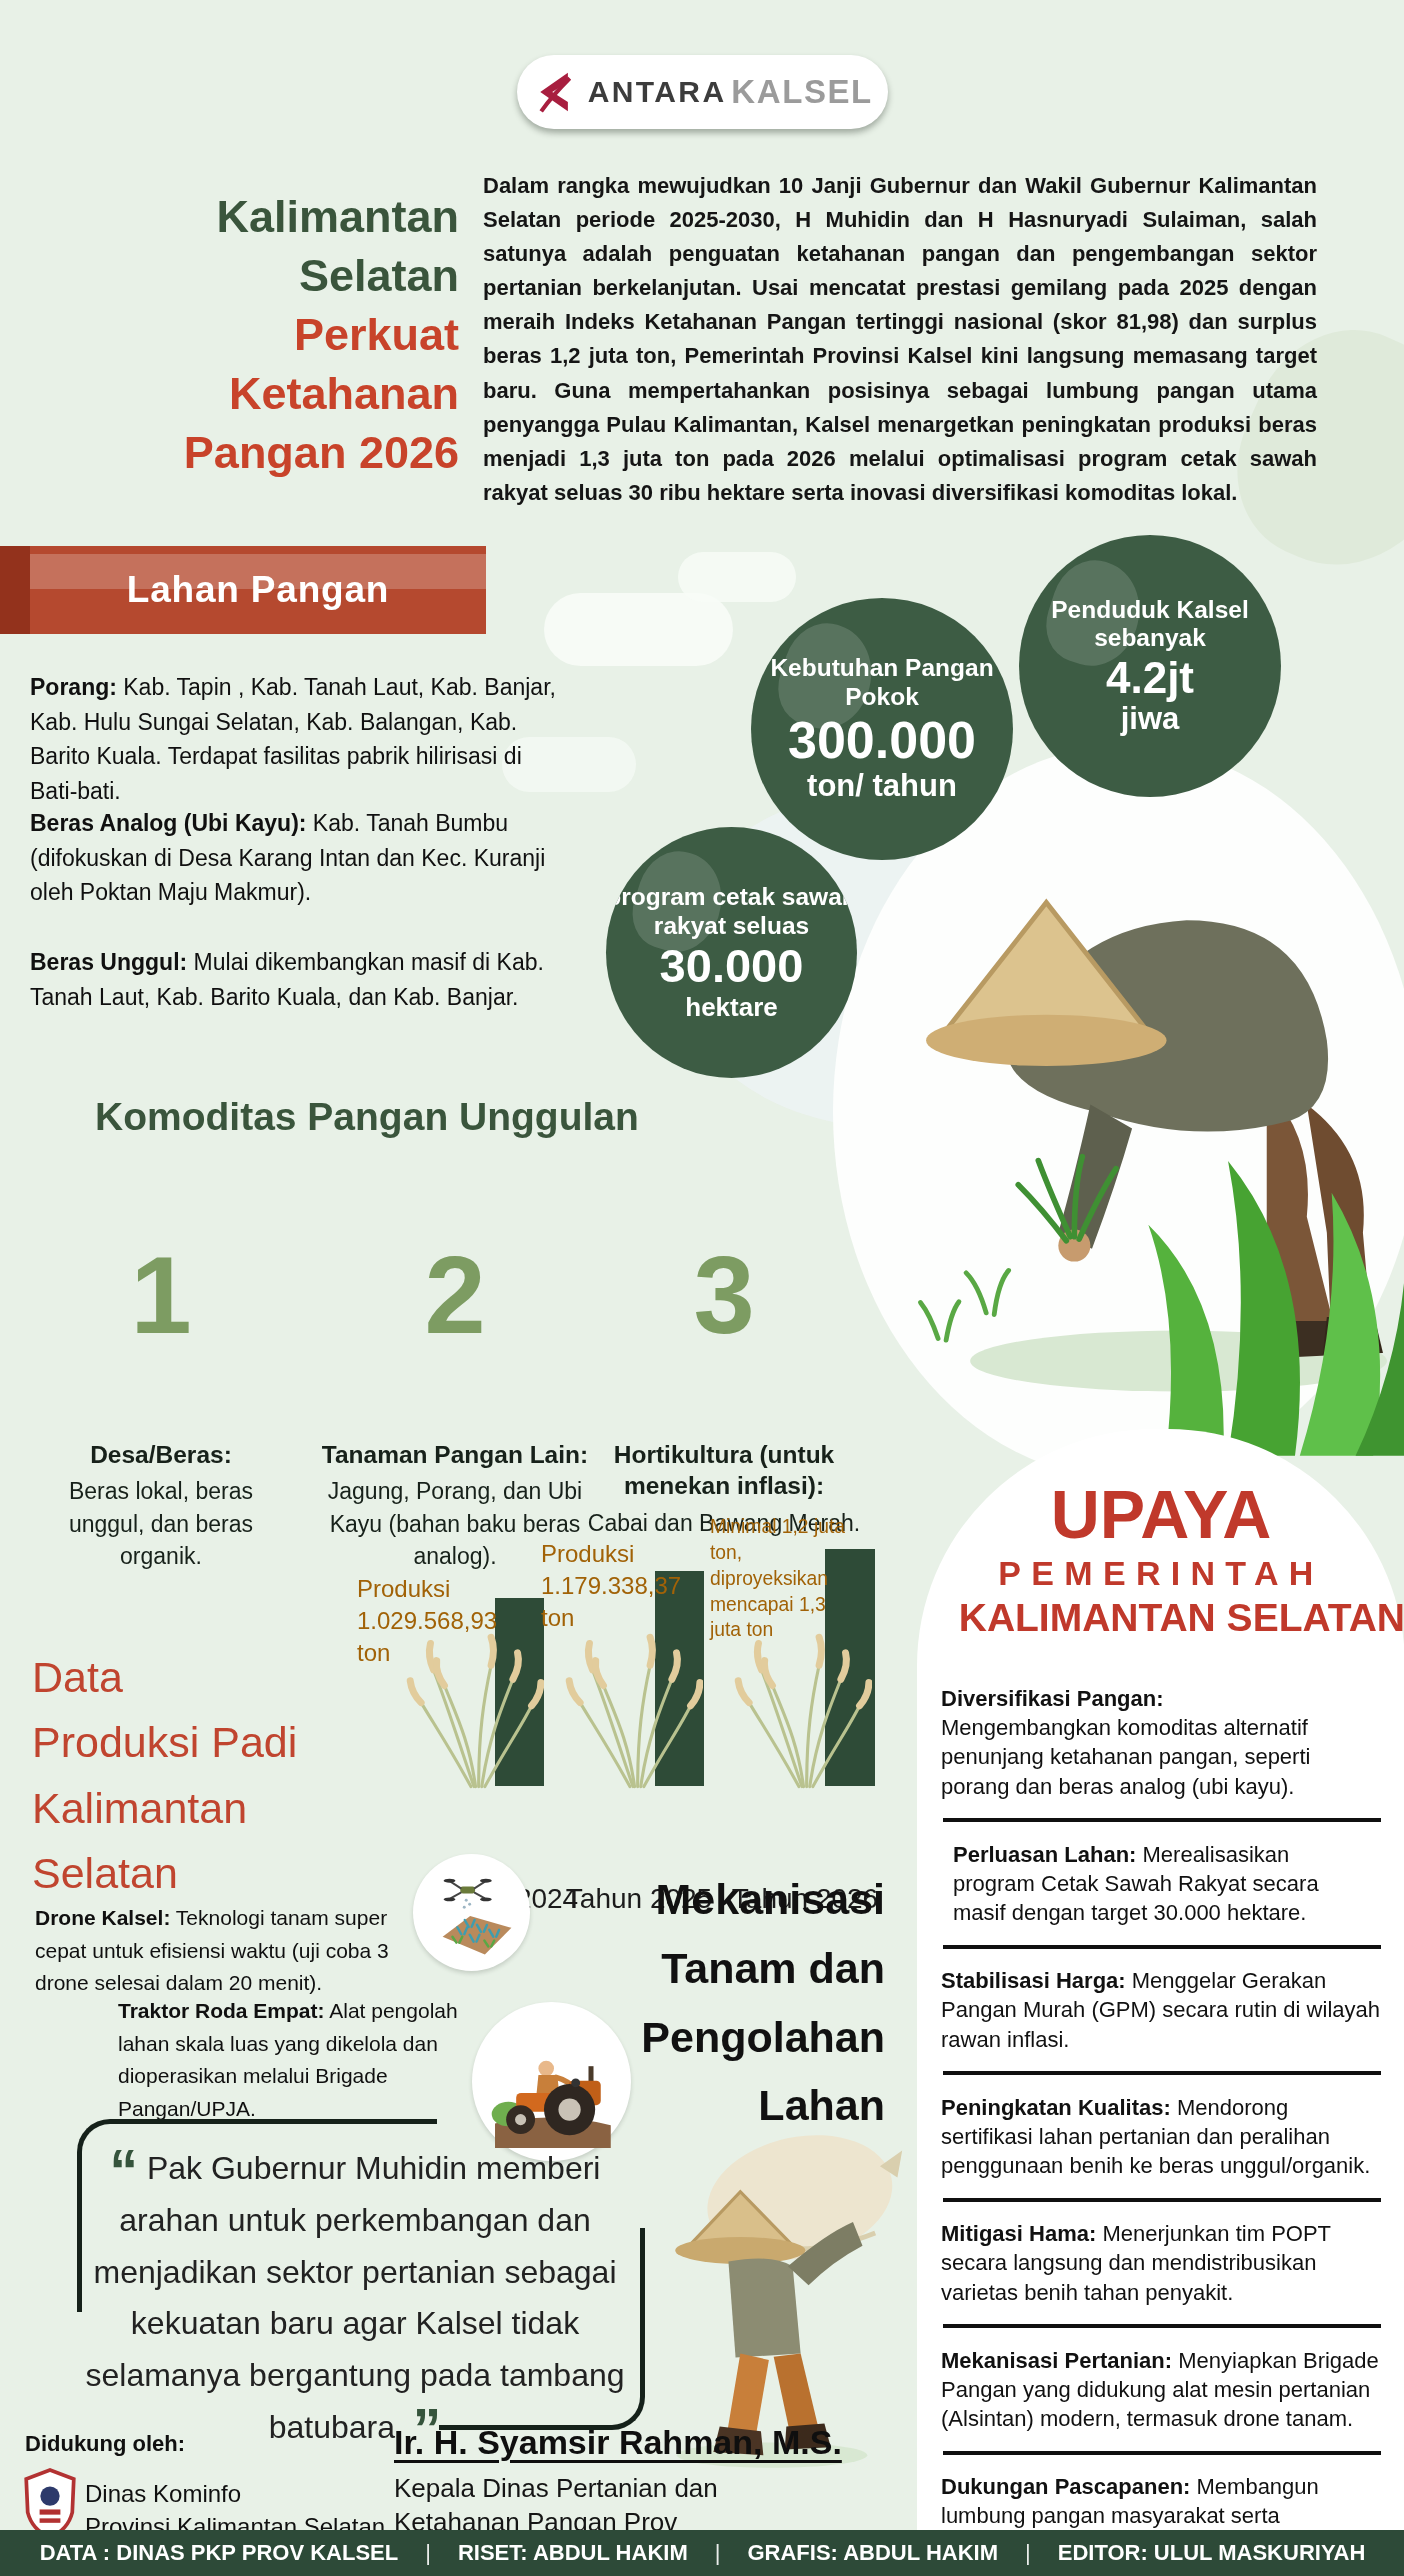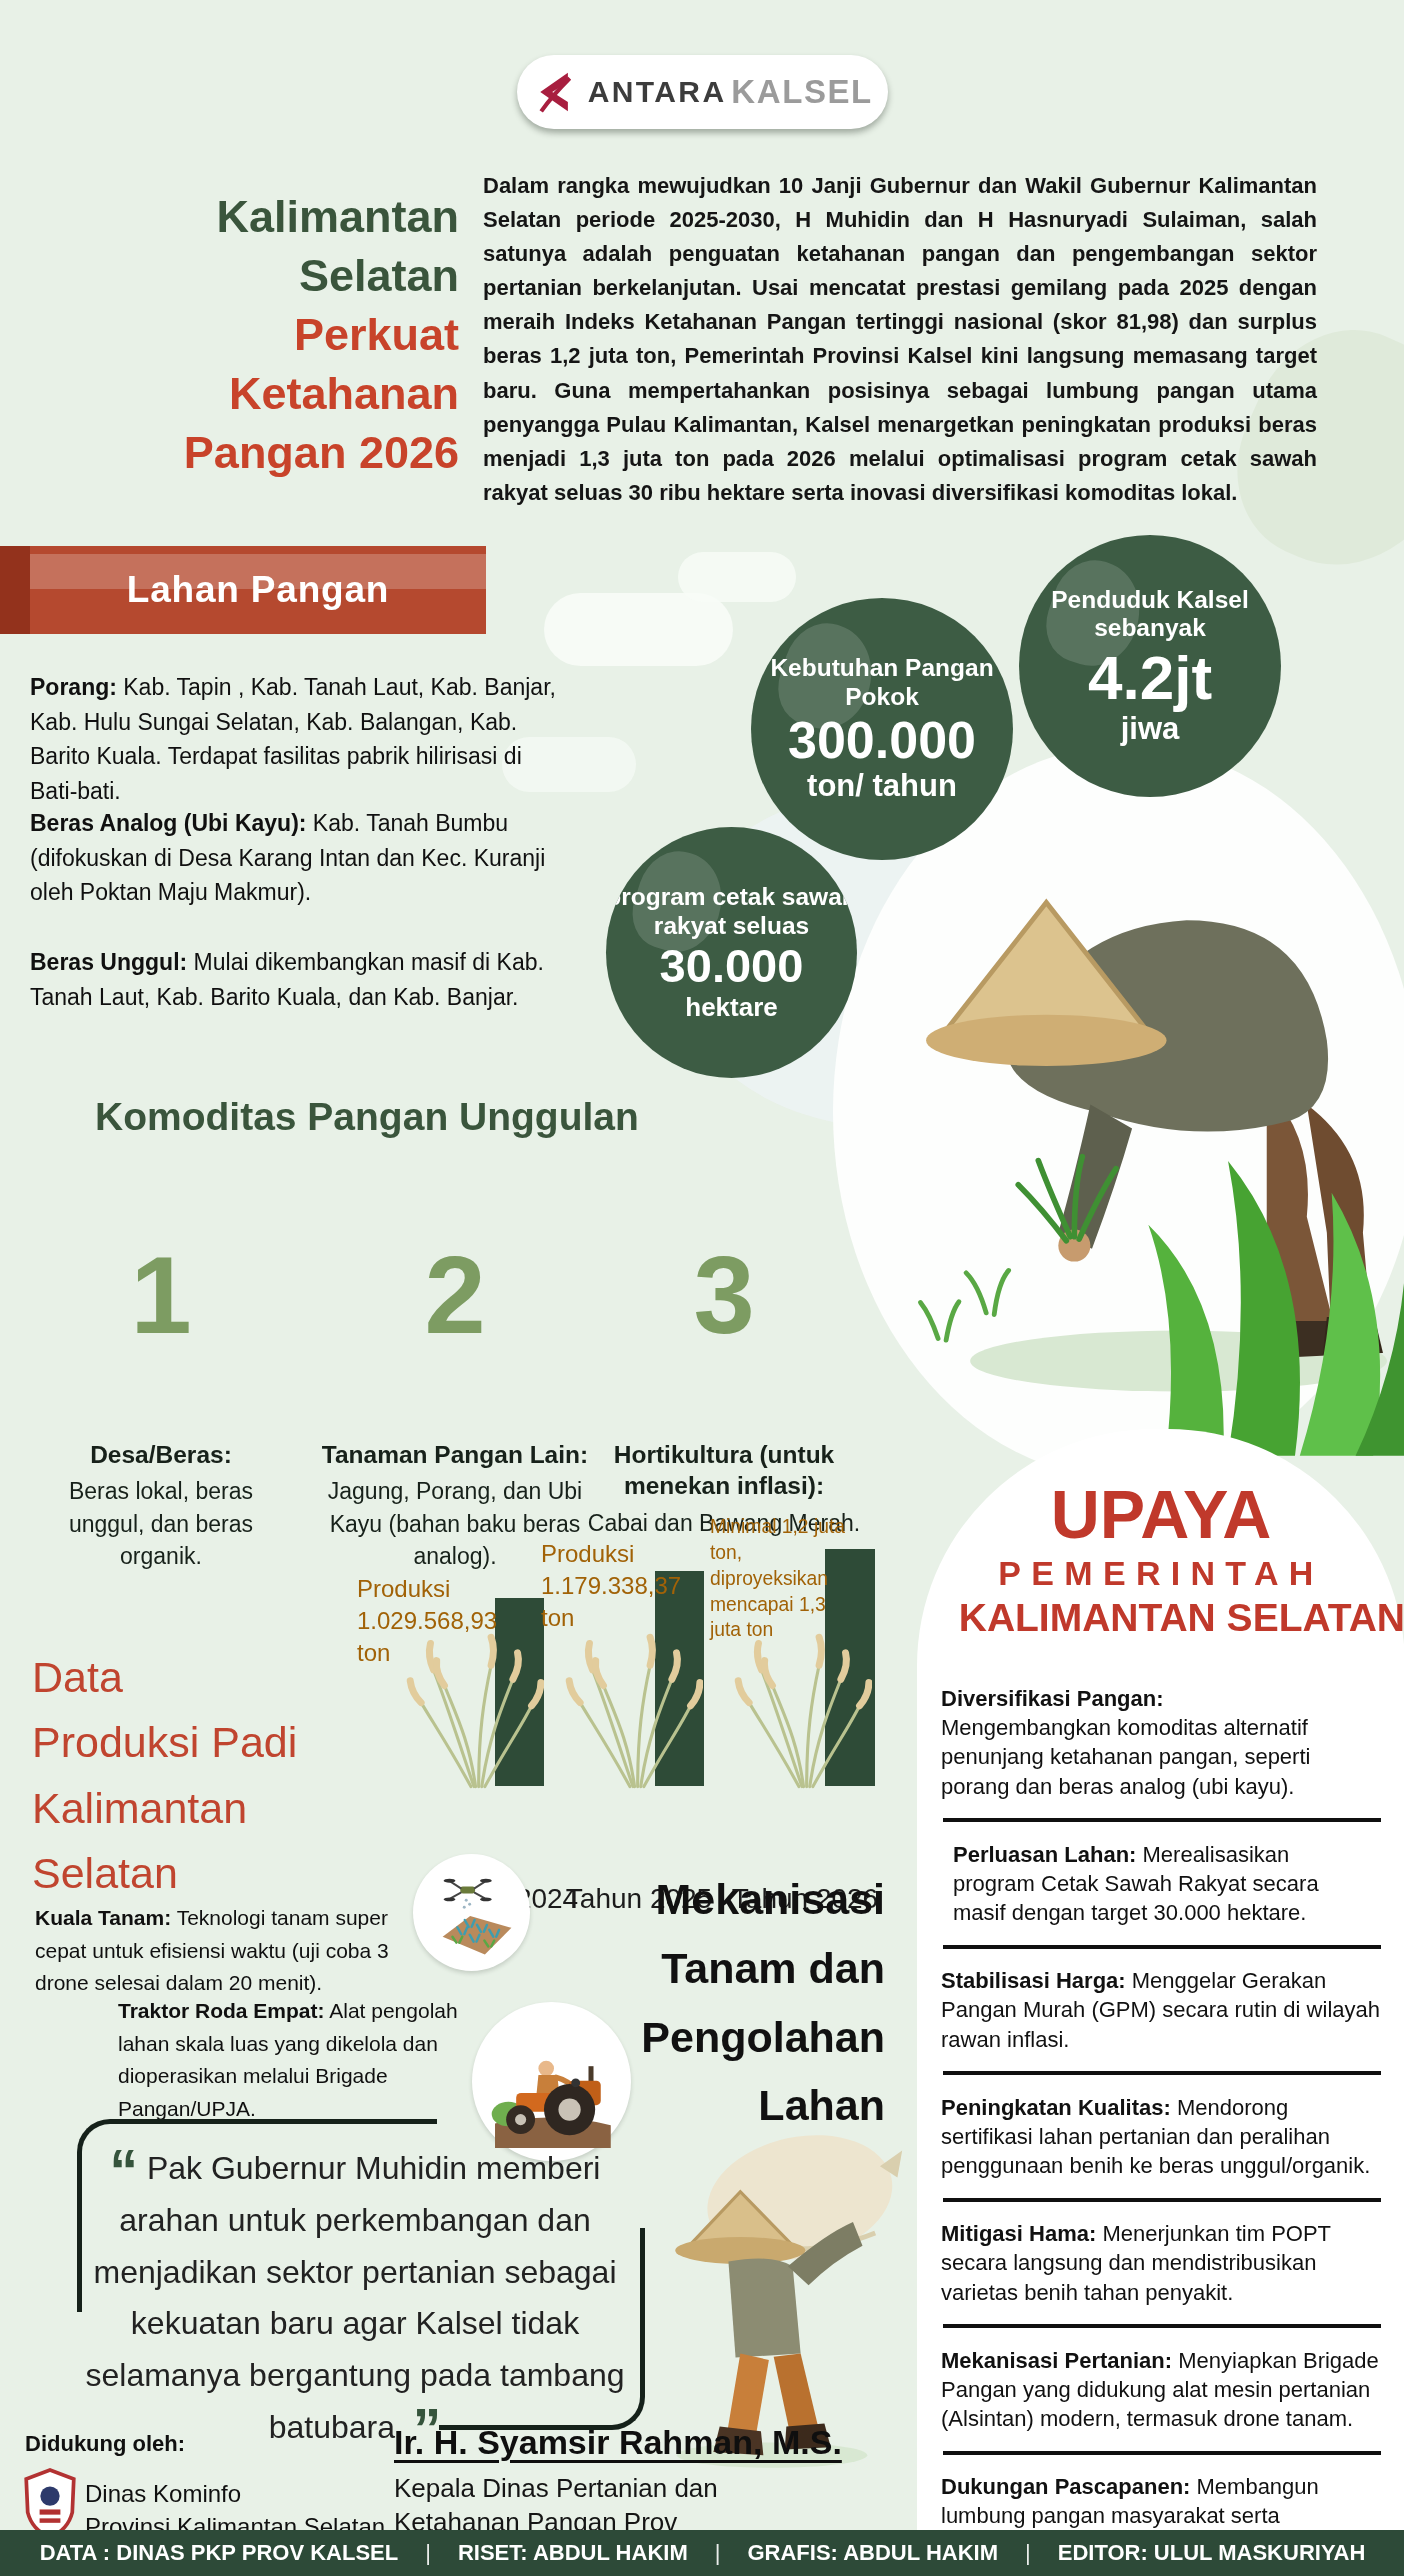--- a/index.html
+++ b/index.html
@@ -43,21 +43,21 @@
   
   .stat{position:absolute;border-radius:50%;background:#3d5c44;color:#fff;text-align:center;
         display:flex;flex-direction:column;align-items:center;justify-content:center;overflow:hidden;}
   .stat::before{content:"";position:absolute;left:12%;top:10%;width:34%;height:40%;background:rgba(255,255,255,.14);
         border-radius:50% 60% 55% 45%;transform:rotate(18deg);}
   .stat .lbl{font-weight:bold;font-size:24.5px;line-height:1.16;position:relative;}
   .stat .val{font-weight:bold;font-size:52px;line-height:1.12;position:relative;}
   .stat .unit{font-weight:bold;font-size:31px;line-height:1.1;position:relative;}
   .stat.s1{left:751px;top:598px;width:262px;height:262px;}
   .stat.s2{left:1019px;top:535px;width:262px;height:262px;}
-  .stat.s2 .val{font-size:62px;}
+  .stat.s2 .val{font-size:44px;}
   .stat.s3{left:606px;top:827px;width:251px;height:251px;}
   .stat.s3 .val{font-size:47px;}
   .stat.s3 .unit{font-size:26px;}
 
   
   .kom-head{position:absolute;left:95px;top:1095px;font-size:39px;font-weight:bold;color:#3a553c;}
   .kom-col{position:absolute;top:1221px;text-align:center;}
   .kom-col .num{font-size:110px;font-weight:bold;color:#7d9c62;line-height:1.35;display:block;}
   .kom-col .t{font-size:24.5px;font-weight:bold;line-height:1.3;display:block;margin-top:69px;}
   .kom-col .x{font-size:23px;line-height:1.42;display:block;margin-top:4.7px;}
@@ -308,21 +308,21 @@
   <div class="bar-note n2">Produksi 1.179.338,37 ton</div>
   <div class="bar-note n3">Minimal 1,2 juta ton, diproyeksikan mencapai 1,3 juta ton</div>
 
   <div class="cat c2024">Tahun 2024</div>
   <div class="cat c2025">Tahun 2025</div>
   <div class="cat c2026">Tahun 2026</div>
 
   <h2 class="mek-head" style="margin:0">Mekanisasi Tanam dan Pengolahan Lahan</h2>
 
   <p class="tool-p dp" style="margin:0">
-    <strong>Kuala Tanam:</strong>
+    <strong>Drone Kalsel:</strong>
     <span>Teknologi tanam super cepat untuk efisiensi waktu (uji coba 3 drone selesai dalam 20 menit).</span>
   </p>
   <div class="tool-circle dc">
     <svg viewBox="0 0 200 200">
       <path d="M42 150 L98 108 L182 132 L128 186 Z" fill="#b98a5c"></path>
       <g stroke="#3e9db0" stroke-width="5" stroke-linecap="round">
         <path d="M95 130 l-8 -14"></path>
           <path d="M101 130 l6 -14"></path>
           <path d="M120 140 l-8 -14"></path>
           <path d="M126 140 l6 -14"></path>

